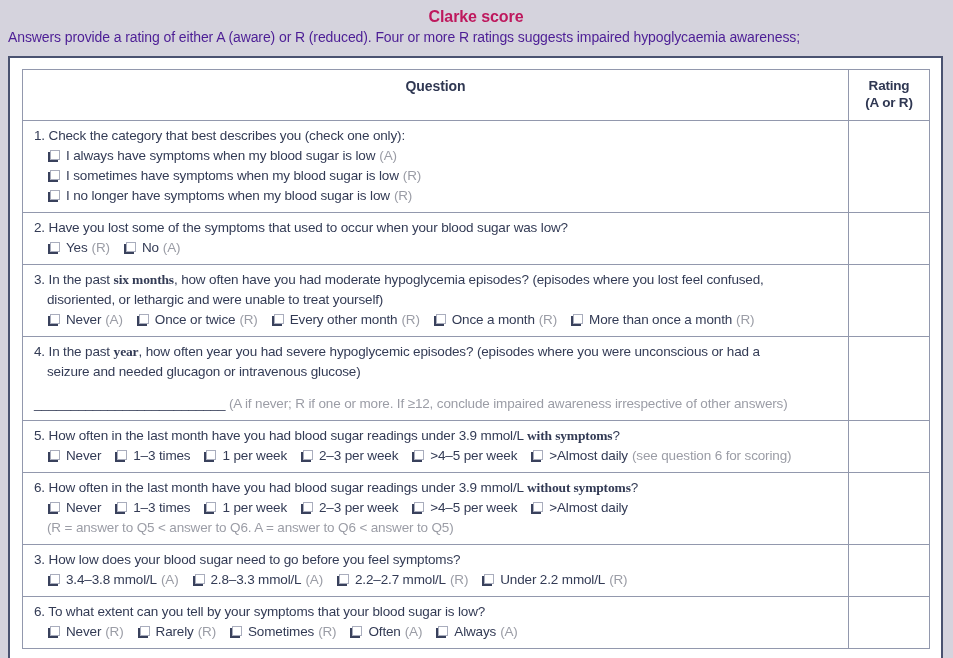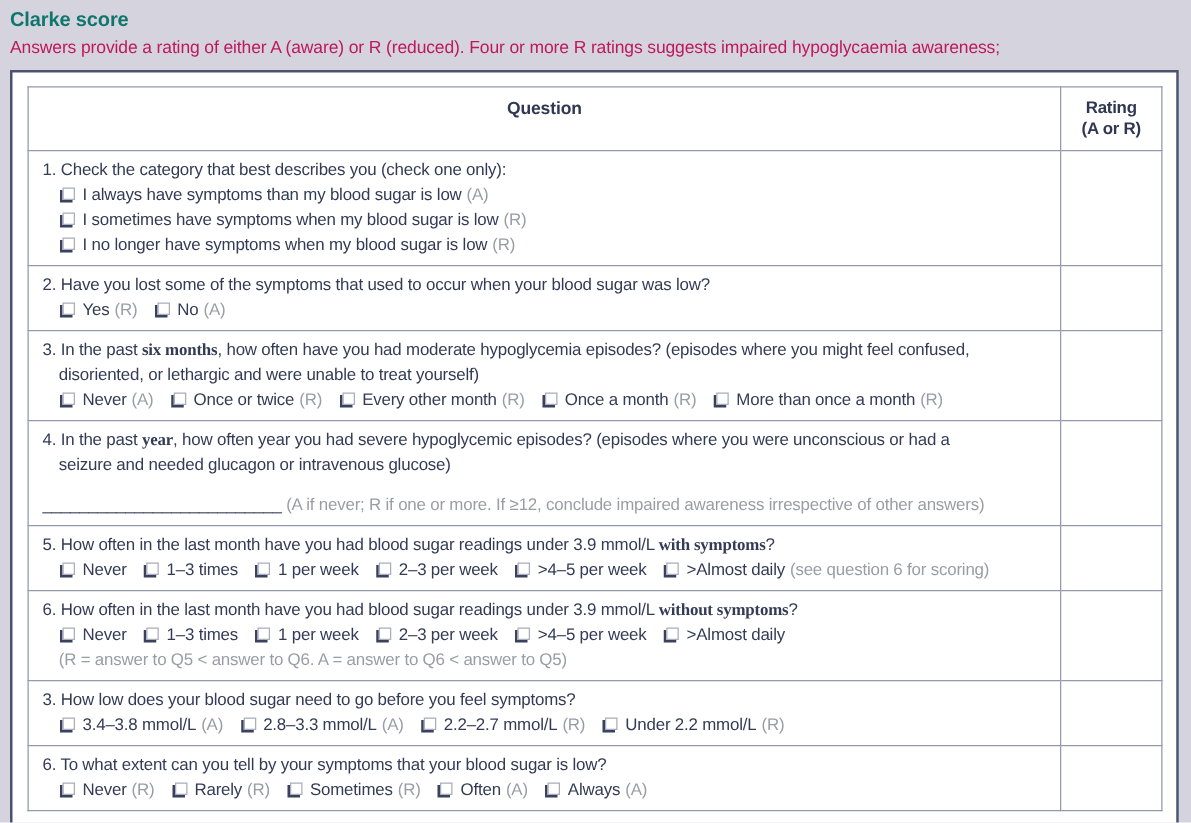--- a/index.html
+++ b/index.html
@@ -5,25 +5,25 @@
   html,body{margin:0;padding:0;}
   body{
     width:953px;height:658px;overflow:hidden;
     background:#d5d3dd;
     font-family:"Liberation Sans",sans-serif;
     color:#333b55;
     -webkit-font-smoothing:antialiased;
   }
   .page{padding:6px 9px 0 8px;}
   .title{
-    font-size:16px;font-weight:bold;color:#0f766e;
-    margin:2px 0 2px 0;letter-spacing:-0.1px;
+    font-size:16px;font-weight:bold;color:#be185d;
+    margin:2px 0 2px 0;letter-spacing:-0.1px;text-align:center;
   }
   .intro{
-    font-size:14px;line-height:19px;color:#be185d;
+    font-size:14px;line-height:19px;color:#4c1d95;
     margin:0 0 9px 0;letter-spacing:-0.1px;
   }
   .outer-box{
     box-sizing:border-box;width:935px;
     background:#ffffff;
     border:2px solid #4a5270;
     padding:11px 11px 12px 12px;
   }
   table.q-table{border-collapse:collapse;width:100%;table-layout:fixed;}
   .q-table th,.q-table td{
@@ -70,36 +70,36 @@
       <thead>
         <tr>
           <th class="q-col">Question</th>
           <th class="r-col"><span>Rating</span><br><span>(A or R)</span></th>
         </tr>
       </thead>
       <tbody id="rows">
           <tr>
             <td class="qcell">
               <div class="line"><span class="p">1. Check the category that best describes you (check one only):</span></div>
-              <div class="line ind"><span class="opt"><span class="cb"></span><span>I always have symptoms than my blood sugar is low</span><span class="g rl">(A)</span></span></div>
+              <div class="line ind"><span class="opt"><span class="cb"></span><span>I always have symptoms when my blood sugar is low</span><span class="g rl">(A)</span></span></div>
               <div class="line ind"><span class="opt"><span class="cb"></span><span>I sometimes have symptoms when my blood sugar is low</span><span class="g rl">(R)</span></span></div>
               <div class="line ind"><span class="opt"><span class="cb"></span><span>I no longer have symptoms when my blood sugar is low</span><span class="g rl">(R)</span></span></div>
             </td>
             <td class="rcell"></td>
           </tr>
           <tr>
             <td class="qcell">
               <div class="line"><span class="p">2. Have you lost some of the symptoms that used to occur when your blood sugar was low?</span></div>
               <div class="line ind"><span class="opt"><span class="cb"></span><span>Yes</span><span class="g rl">(R)</span></span><span class="opt"><span class="cb"></span><span>No</span><span class="g rl">(A)</span></span></div>
             </td>
             <td class="rcell"></td>
           </tr>
           <tr>
             <td class="qcell">
-              <div class="line"><span class="p">3. In the past </span><span class="b">six months</span><span class="p">, how often have you had moderate hypoglycemia episodes? (episodes where you might feel confused,</span></div>
+              <div class="line"><span class="p">3. In the past </span><span class="b">six months</span><span class="p">, how often have you had moderate hypoglycemia episodes? (episodes where you lost feel confused,</span></div>
               <div class="line ind"><span class="p">disoriented, or lethargic and were unable to treat yourself)</span></div>
               <div class="line ind"><span class="opt"><span class="cb"></span><span>Never</span><span class="g rl">(A)</span></span><span class="opt"><span class="cb"></span><span>Once or twice</span><span class="g rl">(R)</span></span><span class="opt"><span class="cb"></span><span>Every other month</span><span class="g rl">(R)</span></span><span class="opt"><span class="cb"></span><span>Once a month</span><span class="g rl">(R)</span></span><span class="opt"><span class="cb"></span><span>More than once a month</span><span class="g rl">(R)</span></span></div>
             </td>
             <td class="rcell"></td>
           </tr>
           <tr>
             <td class="qcell">
               <div class="line"><span class="p">4. In the past </span><span class="b">year</span><span class="p">, how often year you had severe hypoglycemic episodes? (episodes where you were unconscious or had a</span></div>
               <div class="line ind"><span class="p">seizure and needed glucagon or intravenous glucose)</span></div>
               <div class="line spacer"></div>

